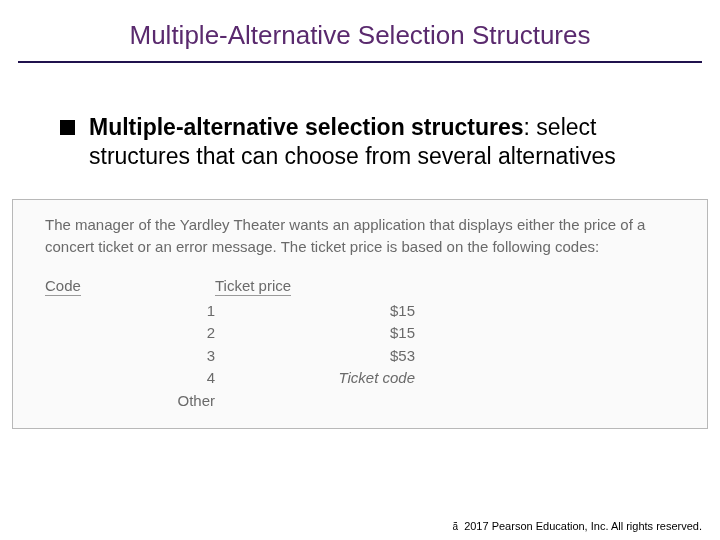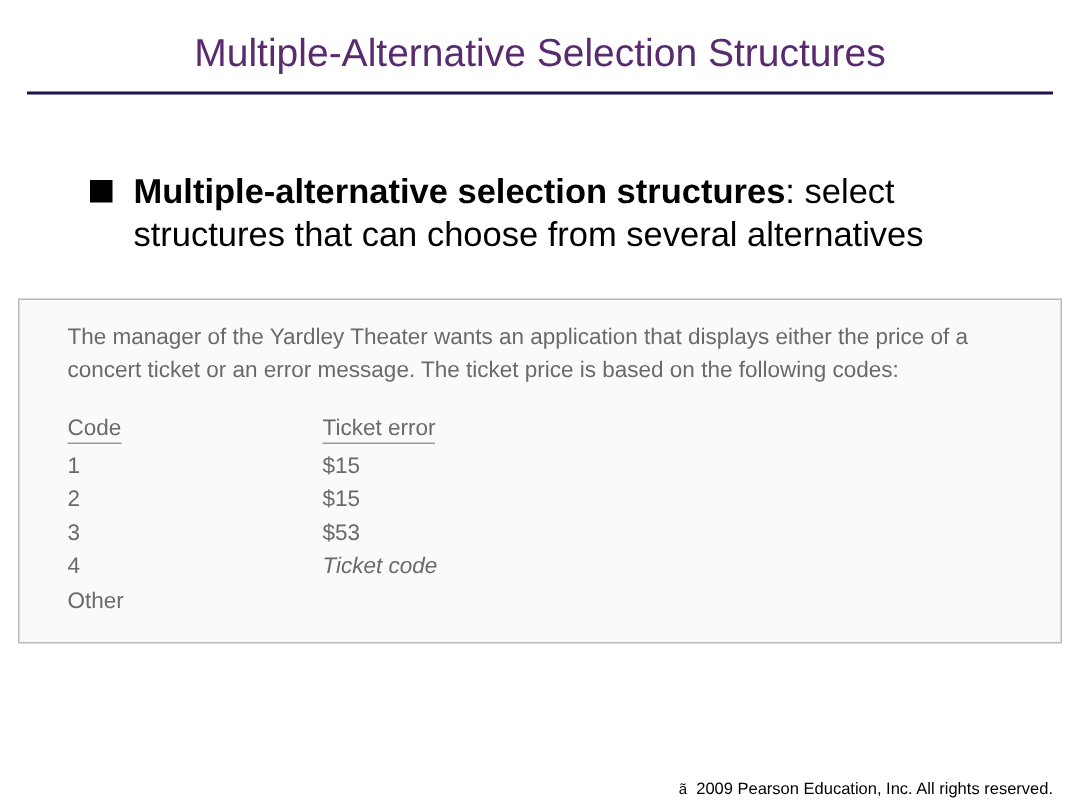--- a/index.html
+++ b/index.html
@@ -64,20 +64,21 @@
     font-family: Arial, Helvetica, sans-serif;
   }
   .fig-desc {
     color: #6a6a6a;
     font-size: 15px;
     line-height: 1.5;
     margin-bottom: 18px;
   }
   .fig-table {
     display: flex;
+    text-align: right;
   }
   .fig-col {
     display: flex;
     flex-direction: column;
   }
   .fig-col.codes { width: 170px; }
   .fig-col.prices { width: 200px; }
   .fig-head {
     color: #6a6a6a;
     font-size: 15px;
@@ -130,26 +131,26 @@
     <div class="fig-table">
       <div class="fig-col codes">
         <div class="fig-head">Code</div>
         <div class="fig-cell">1</div>
         <div class="fig-cell">2</div>
         <div class="fig-cell">3</div>
         <div class="fig-cell">4</div>
         <div class="fig-cell">Other</div>
       </div>
       <div class="fig-col prices">
-        <div class="fig-head">Ticket error</div>
+        <div class="fig-head">Ticket price</div>
         <div class="fig-cell">$15</div>
         <div class="fig-cell">$15</div>
         <div class="fig-cell">$53</div>
         <div class="fig-cell fig-italic">Ticket code</div>
       </div>
     </div>
   </div>
 
   <div class="footer">
-    <span class="copy-symbol">ã</span><span> 2009 Pearson Education, Inc.  All rights reserved.</span>
+    <span class="copy-symbol">ã</span><span> 2017 Pearson Education, Inc.  All rights reserved.</span>
   </div>
 
 </div>
 
 </body></html>

